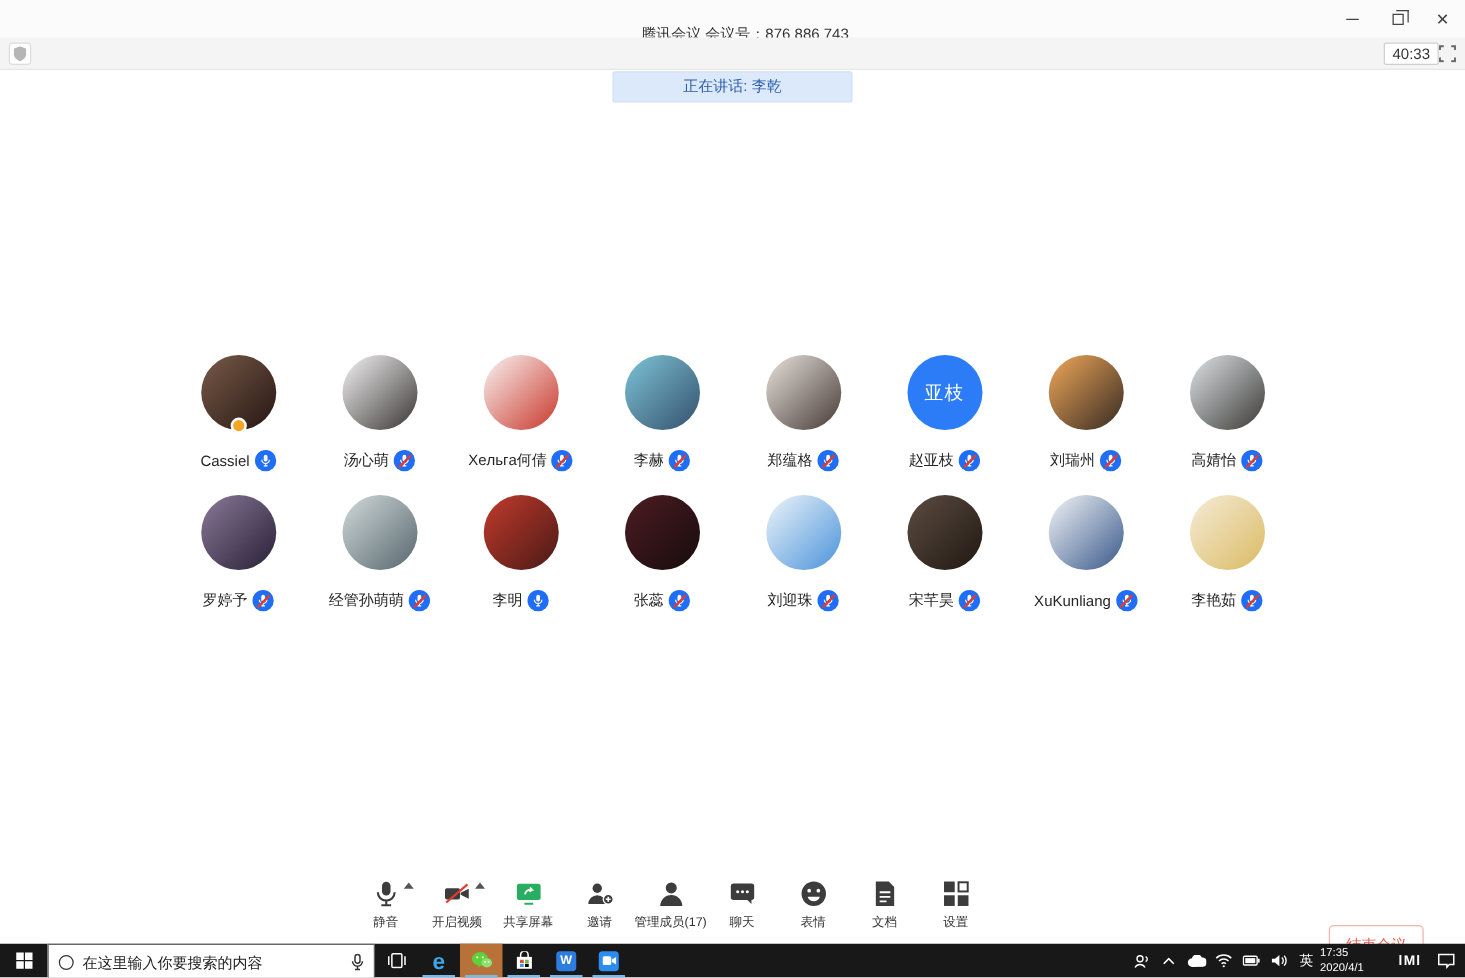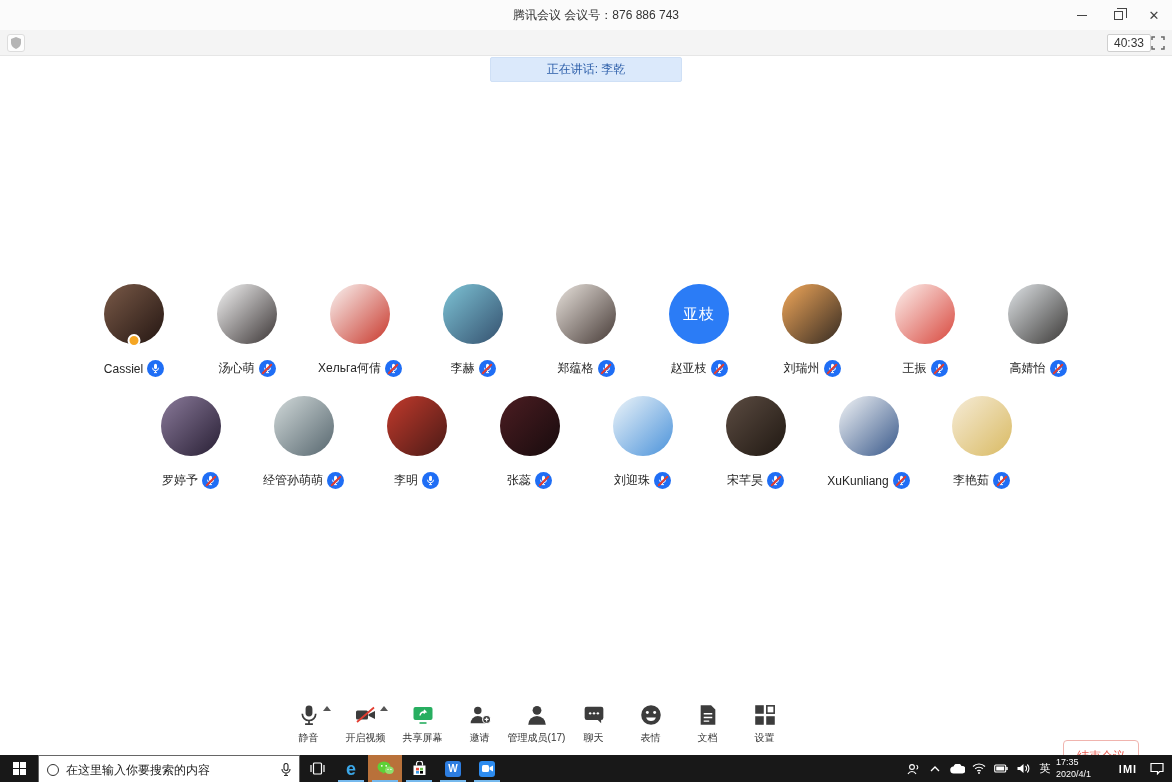--- a/index.html
+++ b/index.html
@@ -2,21 +2,21 @@
 <html><head>
 <meta charset="utf-8">
 <style>
   * { margin:0; padding:0; box-sizing:border-box; }
   html,body { width:1172px; height:782px; overflow:hidden; }
   body { font-family:"Liberation Sans","DejaVu Sans",sans-serif; background:#fff; }
   .screen { position:relative; width:1172px; height:782px; background:#fff; }
 
   
   .titlebar { position:absolute; top:0; left:0; right:0; height:30px; background:#fbfbfb; }
-  .titlebar .title { position:absolute; left:0; right:0; top:0; height:30px;
+  .titlebar .title { position:absolute; left:0; right:0; top:12px; height:30px;
     display:flex; align-items:center; justify-content:center;
     font-size:12px; color:#333;padding-left:20px; }
   .win-controls { position:absolute; right:0; top:0; height:30px; display:flex; }
   .win-btn { width:36px; height:30px; display:flex; align-items:center; justify-content:center; color:#444; cursor:pointer; }
   .glyph-min { width:10px; height:1px; background:#444; display:block; }
   .glyph-restore { width:9px; height:9px; border:1px solid #444; position:relative; display:block; }
   .glyph-restore::before { content:""; position:absolute; left:2px; bottom:2px; width:9px; height:9px; border:1px solid #444; border-bottom:none; border-left:none; background:transparent; top:-4px; }
   .glyph-close { font-size:13px; line-height:1; color:#444; }
 
   
@@ -234,35 +234,20 @@
       <span class="p-name">刘瑞州</span>
       <span class="mic-badge muted">
         <svg viewBox="0 0 12 14">
                 <rect x="4" y="0.8" width="4" height="7" rx="2" fill="#fff"></rect>
                 <path d="M2 6 a4 4 0 0 0 8 0 M6 10 V12 M4 12.5 H8" fill="none" stroke="#fff" stroke-width="1.3"></path>
               </svg>
       </span>
     </div>
   </div>
 
-  <div class="participant">
-    <div class="avatar" style="background: linear-gradient(135deg, rgb(253, 242, 239), rgb(216, 71, 61));">
-      <span class="avatar-text"></span>
-
-    </div>
-    <div class="nameline">
-      <span class="p-name">王振</span>
-      <span class="mic-badge muted">
-        <svg viewBox="0 0 12 14">
-                <rect x="4" y="0.8" width="4" height="7" rx="2" fill="#fff"></rect>
-                <path d="M2 6 a4 4 0 0 0 8 0 M6 10 V12 M4 12.5 H8" fill="none" stroke="#fff" stroke-width="1.3"></path>
-              </svg>
-      </span>
-    </div>
-  </div>
 
   <div class="participant">
     <div class="avatar" style="background: linear-gradient(135deg, rgb(224, 228, 231), rgb(58, 56, 54));">
       <span class="avatar-text"></span>
 
     </div>
     <div class="nameline">
       <span class="p-name">高婧怡</span>
       <span class="mic-badge muted">
         <svg viewBox="0 0 12 14">

